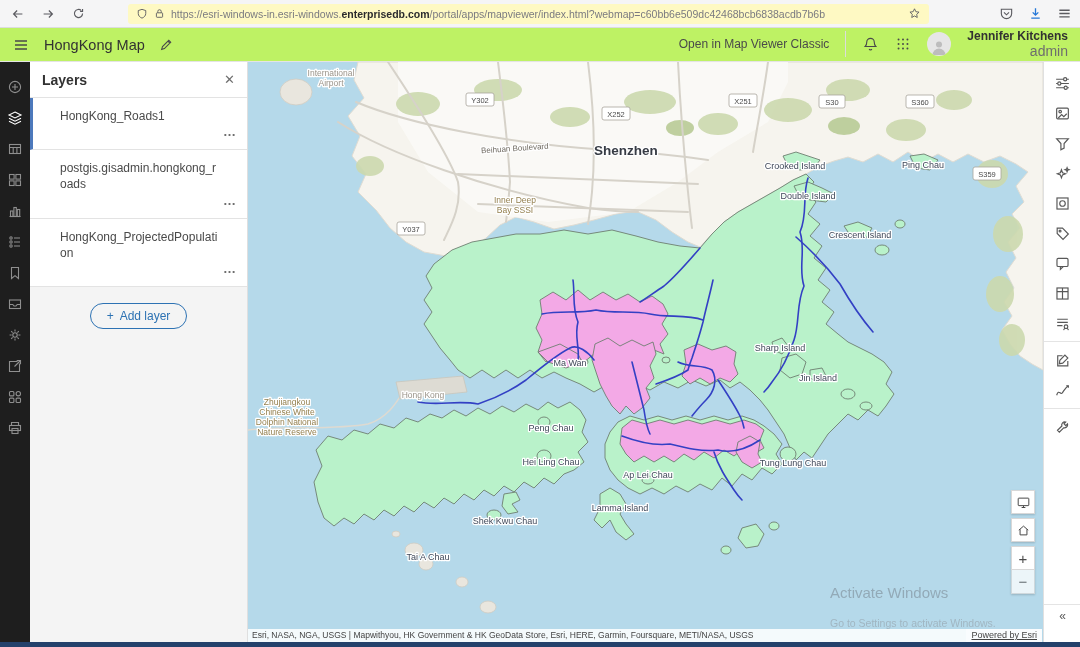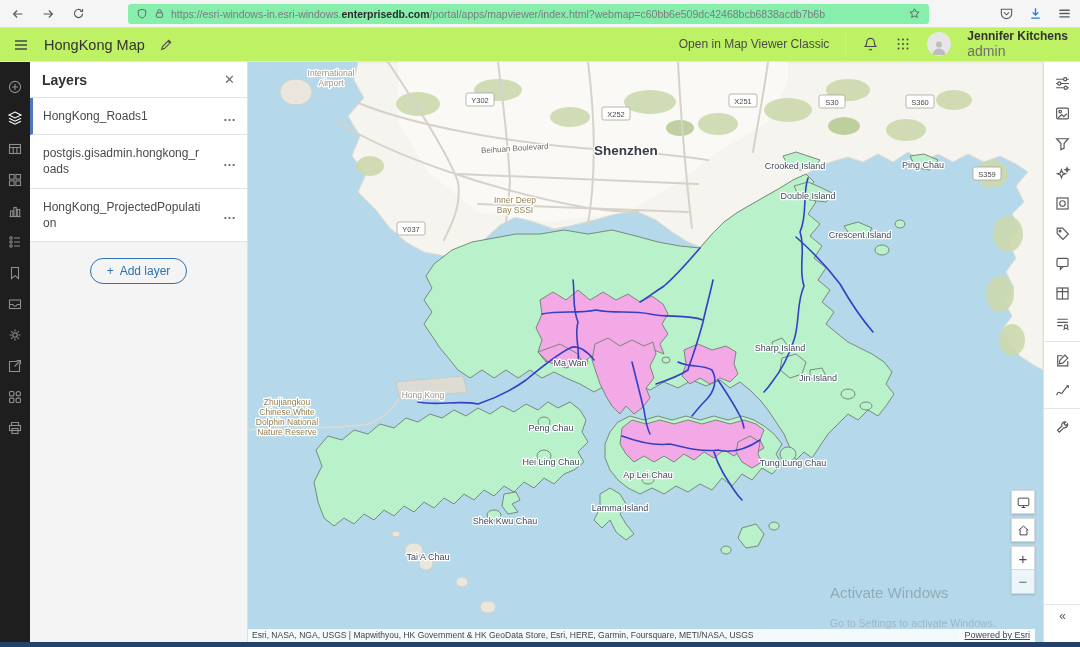--- a/index.html
+++ b/index.html
@@ -4,32 +4,32 @@
 <style>
   * { margin:0; padding:0; box-sizing:border-box; }
   html,body { width:1080px; height:647px; overflow:hidden;
     font-family:"Liberation Sans", sans-serif; background:#fff; }
 
   
   .browser-bar { height:28px; background:#f5f5f6; border-bottom:1px solid #dcdcde;
     display:flex; align-items:center; padding:0 8px; gap:10px; }
   .nav-btn { width:20px; height:20px; display:flex; align-items:center; justify-content:center;
     color:#5b5b60; cursor:pointer; }
-  .url-bar { flex:1; height:20px; background:#86efac; border-radius:3px;
+  .url-bar { flex:1; height:20px; background:#fef9c3; border-radius:3px;
     display:flex; align-items:center; padding:0 8px; gap:6px; margin:0 60px 0 30px; }
   .url-text { flex:1; font-size:10.5px; color:#7a7a80; white-space:nowrap; overflow:hidden; }
   .url-text b { color:#2b2b2e; font-weight:bold; }
   .chrome-right { display:flex; align-items:center; gap:14px; color:#5b5b60; }
 
   
   .app-header { height:34px; background:#bef264; border-bottom:1px solid #e4e4e4;
     display:flex; align-items:center; padding:0 12px; }
   .hdr-left { display:flex; align-items:center; gap:14px; }
   .app-title { font-size:14.5px; color:#323232; }
-  .hdr-right { margin-left:auto; display:flex; align-items:center; gap:16px; }
+  .hdr-right { margin-left:auto; display:flex; align-items:center; gap:16px;text-align:right; }
   .classic-link { font-size:12px; color:#4a4a4a; cursor:pointer; }
   .hdr-divider { width:1px; height:26px; background:#dcdcdc; }
   .avatar { width:24px; height:24px; border-radius:50%; background:#e6e6e6;
     display:flex; align-items:flex-end; justify-content:center; overflow:hidden; }
   .user-block { line-height:1.15; }
   .user-name { font-size:12px; font-weight:bold; color:#323232; }
   .user-role { font-size:14px; color:#6e6e6e; }
 
   
   .main { display:flex; height:580px; }
@@ -39,21 +39,21 @@
     color:#8f8f8f; cursor:pointer; }
   .rail-btn.active { color:#ffffff; }
 
   .panel { width:218px; background:#f4f4f4; border-right:1px solid #dfdfdf;
     display:flex; flex-direction:column; }
   .panel-header { height:36px; background:#fff; display:flex; align-items:center;
     padding:0 12px; border-bottom:1px solid #e3e3e3; }
   .panel-title { font-size:14px; font-weight:bold; color:#323232; }
   .panel-close { margin-left:auto; color:#6e6e6e; font-size:13px; cursor:pointer; }
   .layer-row { background:#fff; border-bottom:1px solid #e3e3e3; display:flex;
-    align-items:center; padding:10px 10px 10px 13px; cursor:pointer; }
+    align-items:center; padding:10px 10px 10px 13px; cursor:pointer;flex-direction:column; }
   .layer-row.selected { border-left:3px solid #4d79bc; padding-left:10px; }
   .layer-name { font-size:12px; color:#4a4a4a; word-break:break-all; width:160px; line-height:1.35; }
   .layer-menu { margin-left:auto; color:#6e6e6e; font-size:13px; letter-spacing:1px;
     cursor:pointer; font-weight:bold; }
   .add-layer-wrap { display:flex; justify-content:center; padding:16px 0; }
   .add-layer-btn { border:1px solid #2d72b3; color:#2d72b3; background:transparent;
     border-radius:14px; font-size:12px; padding:5px 16px; cursor:pointer;
     font-family:"Liberation Sans",sans-serif; display:flex; align-items:center; gap:6px; }
 
   .map-area { flex:1; position:relative; overflow:hidden; background:#b5d9ea; }
@@ -76,21 +76,21 @@
     justify-content:center; color:#4a4a4a; cursor:pointer; font-size:15px; }
   .ctl-pair { display:flex; flex-direction:column; box-shadow:0 1px 2px rgba(0,0,0,.18); }
   .ctl-pair .ctl-btn { box-shadow:none; }
   .ctl-pair .ctl-btn + .ctl-btn { border-top:none; opacity:.75; }
 
   .watermark { position:absolute; left:582px; top:522px; color:#8da2af; opacity:.85;
     pointer-events:none; }
   .watermark .wm1 { font-size:15px; }
   .watermark .wm2 { font-size:10.5px; margin-top:16px; color:#9db0bb; }
 
-  .attribution { position:absolute; left:0; right:8px; bottom:0; height:13px;
+  .attribution { position:absolute; left:0; right:1px; bottom:0; height:13px;
     display:flex; align-items:center; font-size:8.5px; color:#444; }
   .attrib-text { background:rgba(255,255,255,.85); height:13px; line-height:13px;
     padding:0 4px; flex:1; white-space:nowrap; overflow:hidden; }
   .powered { background:rgba(255,255,255,.92); height:13px; line-height:13px;
     padding:0 5px; font-size:9px; color:#444;text-decoration:underline; }
 
   .bottom-strip { height:5px; background:#23416b; }
 
   svg.i { display:block; }
   

